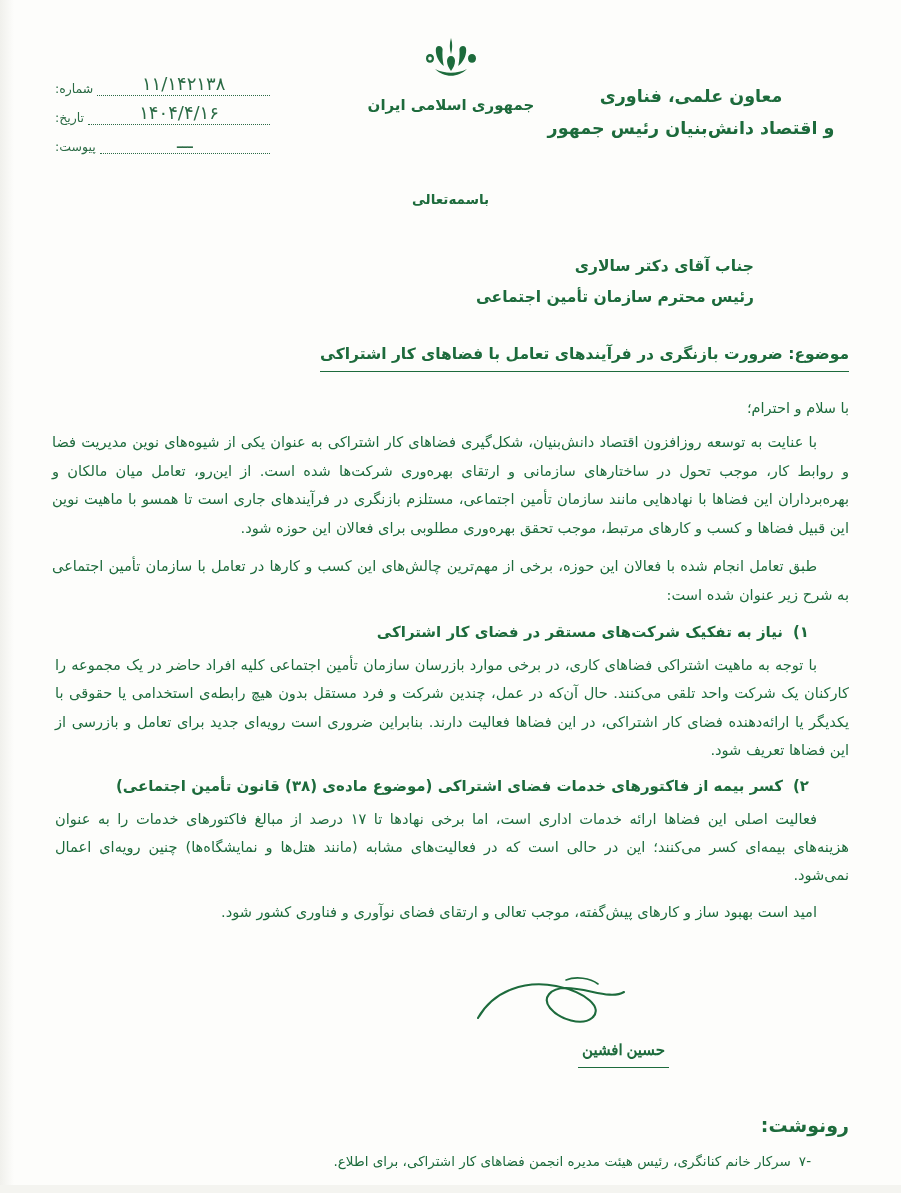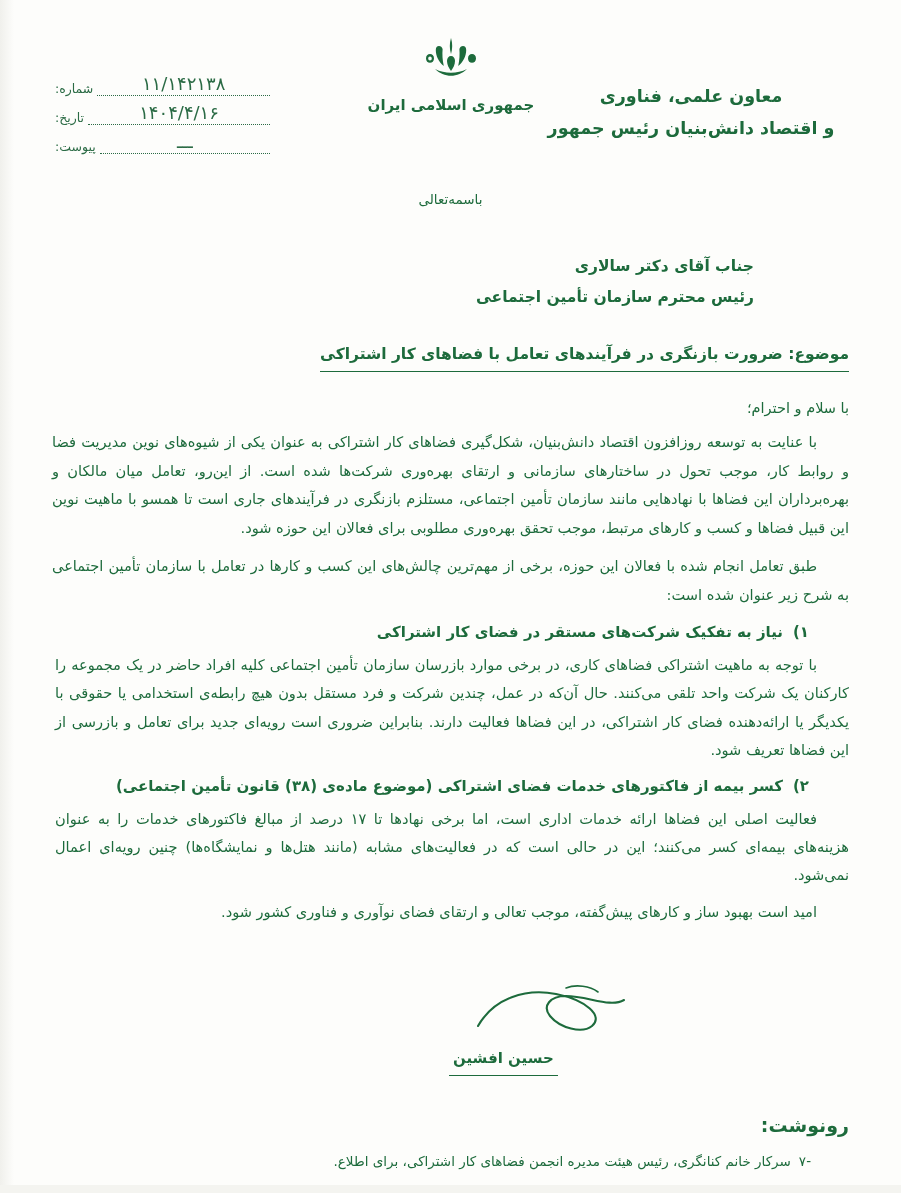--- a/index.html
+++ b/index.html
@@ -86,21 +86,21 @@
     text-align: center;
     font-size: 17.5px;
     line-height: 1.85;
     font-weight: bold;
     color: #1d6b3c;
     margin-left: 46px;
   }
   .basmala {
     text-align: center;
     font-size: 13.5px;
-    font-weight: normal;
+    font-weight: bold;
     margin-top: 6px;
     color: #1d6b3c;
   }
   
   .content {
     padding: 18px 52px 0 52px;
     font-size: 14.6px;
     line-height: 1.95;
     text-align: justify;
   }
@@ -158,23 +158,24 @@
   }
   
   .sign-area {
     position: relative;
     margin-top: 44px;
     height: 120px;
   }
   .signature {
     position: absolute;
     right: 180px;
-    top: 12px;
+    top: 4px;
     width: 220px;
-    text-align: left;
+    text-align: right;
+    font-family: Liberation Serif, serif;
   }
   .sig-svg { display: block; margin: 0 auto; }
   .sig-name {
     display: inline-block;
     margin-top: -6px;
     font-size: 15px;
     font-weight: bold;
     border-bottom: 1.4px solid #1d6b3c;
     padding: 0 4px 1px 4px;
   }

